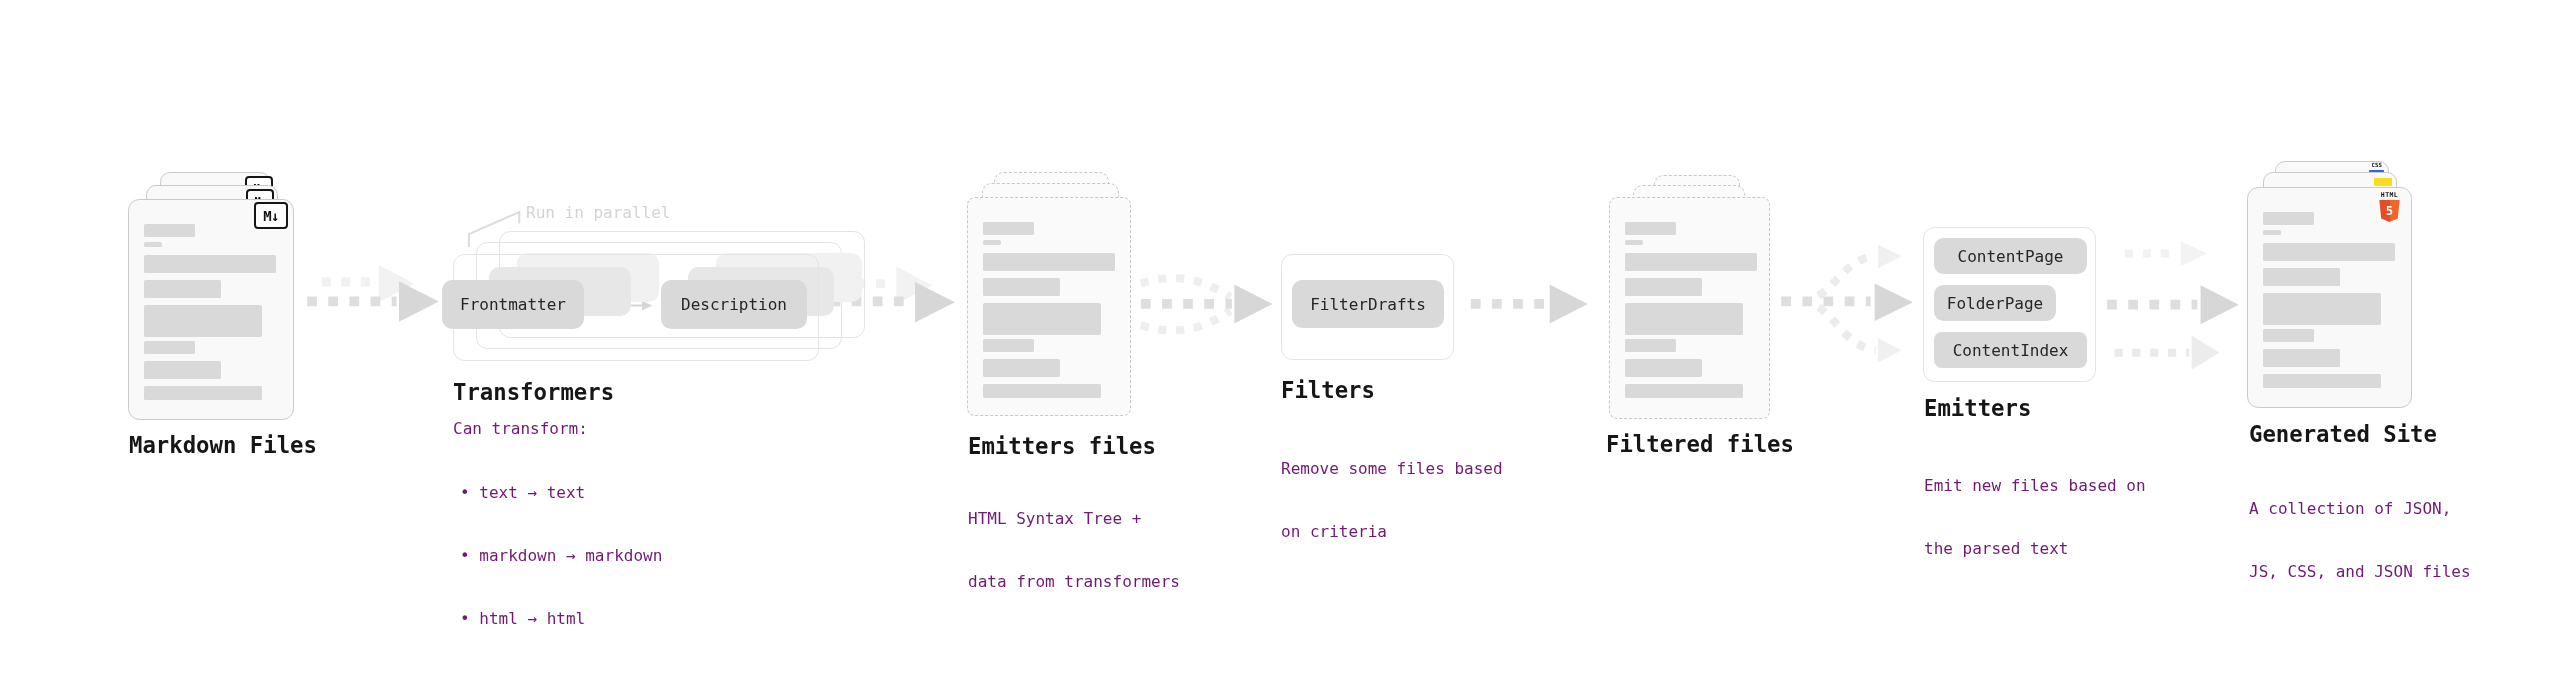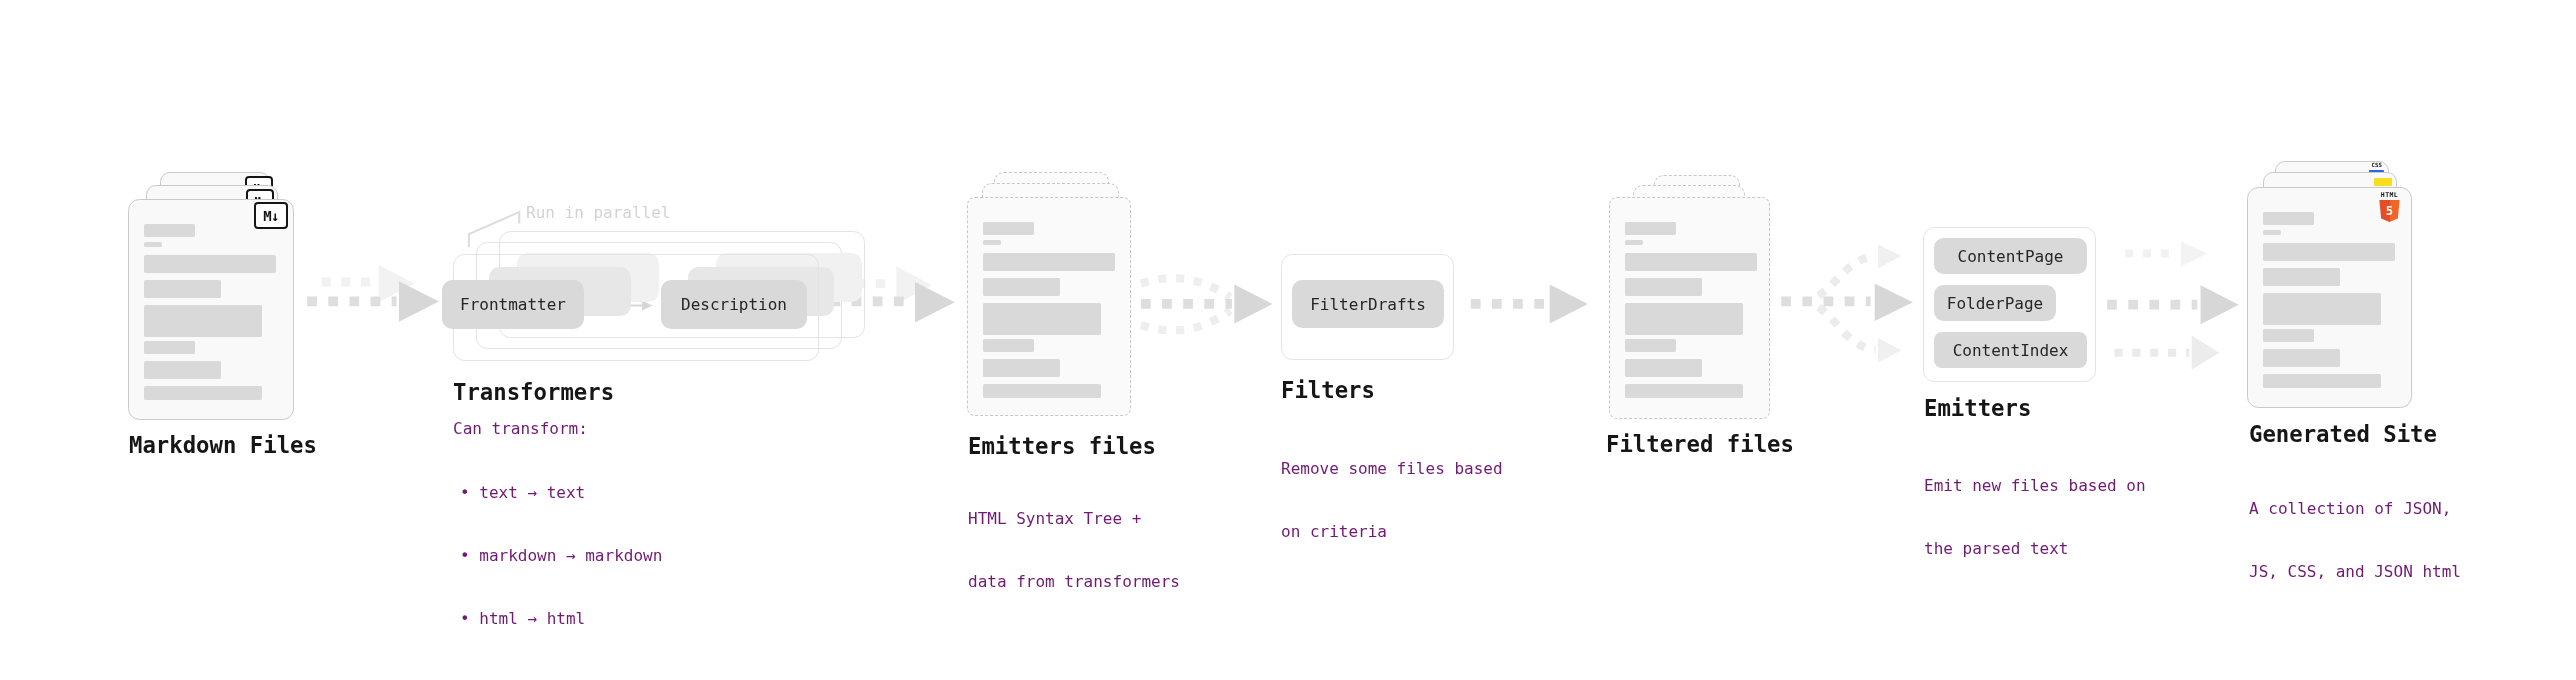--- a/index.html
+++ b/index.html
@@ -227,18 +227,18 @@
       <div class="bar b7"></div>
       <div class="bar b8"></div>
     </div>
     <div class="html5-badge" style="left:2379px;top:192px">
       <div class="h5-txt">HTML</div>
       <div class="h5-shield" style="background:linear-gradient(90deg,#e44d26 50%,#f16529 50%)">5</div>
     </div>
     <div class="node-title" style="left:2249px;top:421px">Generated Site</div>
     <div class="caption" style="left:2249px;top:456px">
       <div>A collection of JSON,</div>
-      <div>JS, CSS, and JSON html</div>
+      <div>JS, CSS, and JSON files</div>
     </div>
   </div>
 
 </div>
 
 
 </body></html>

